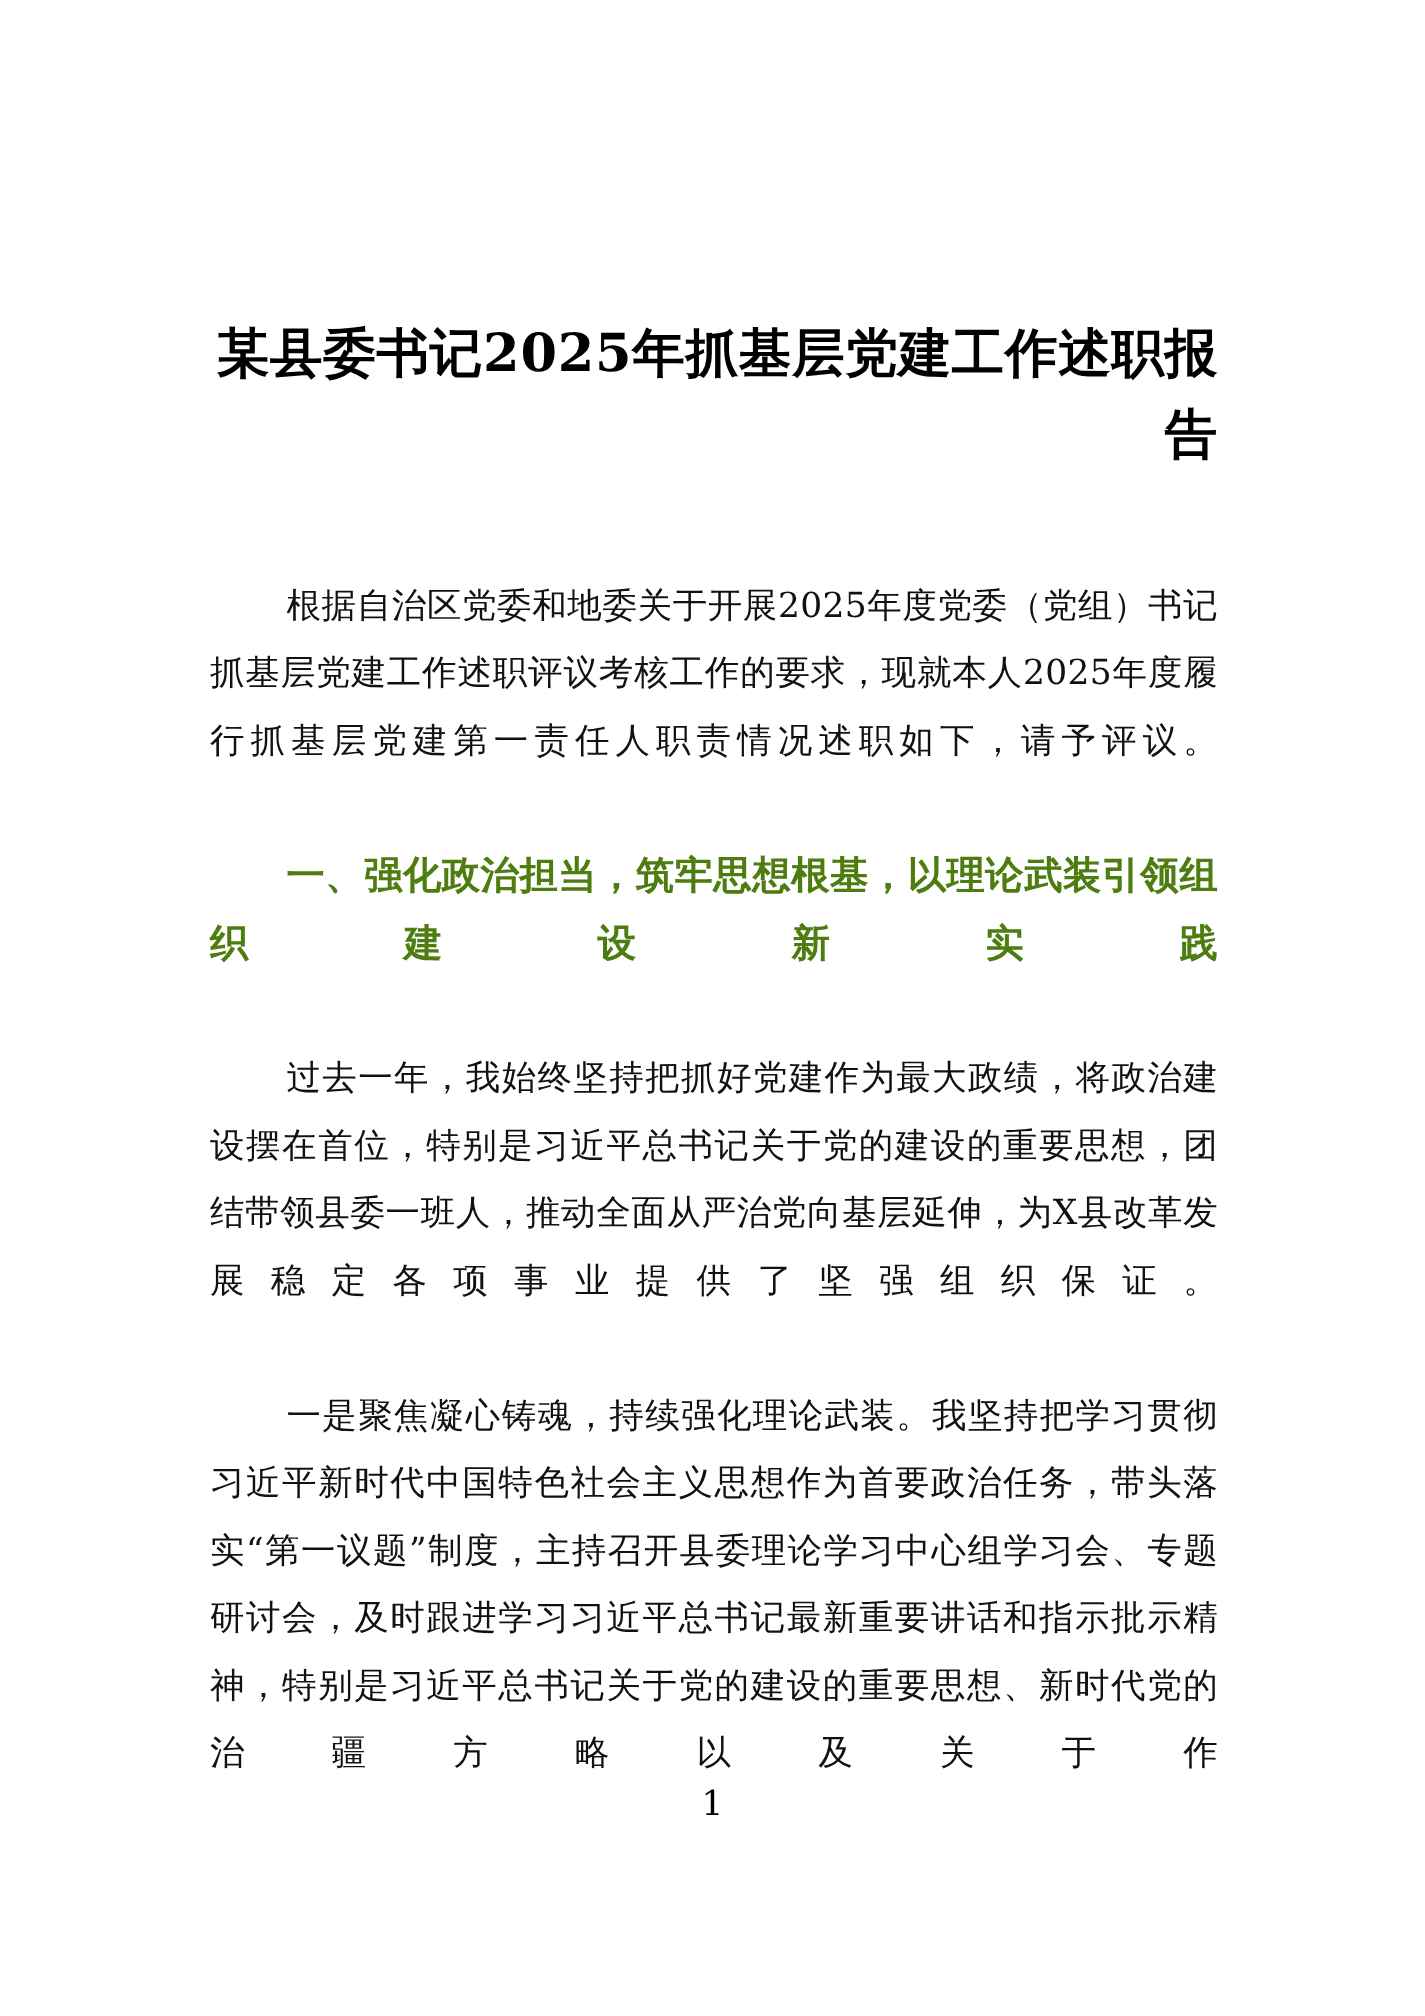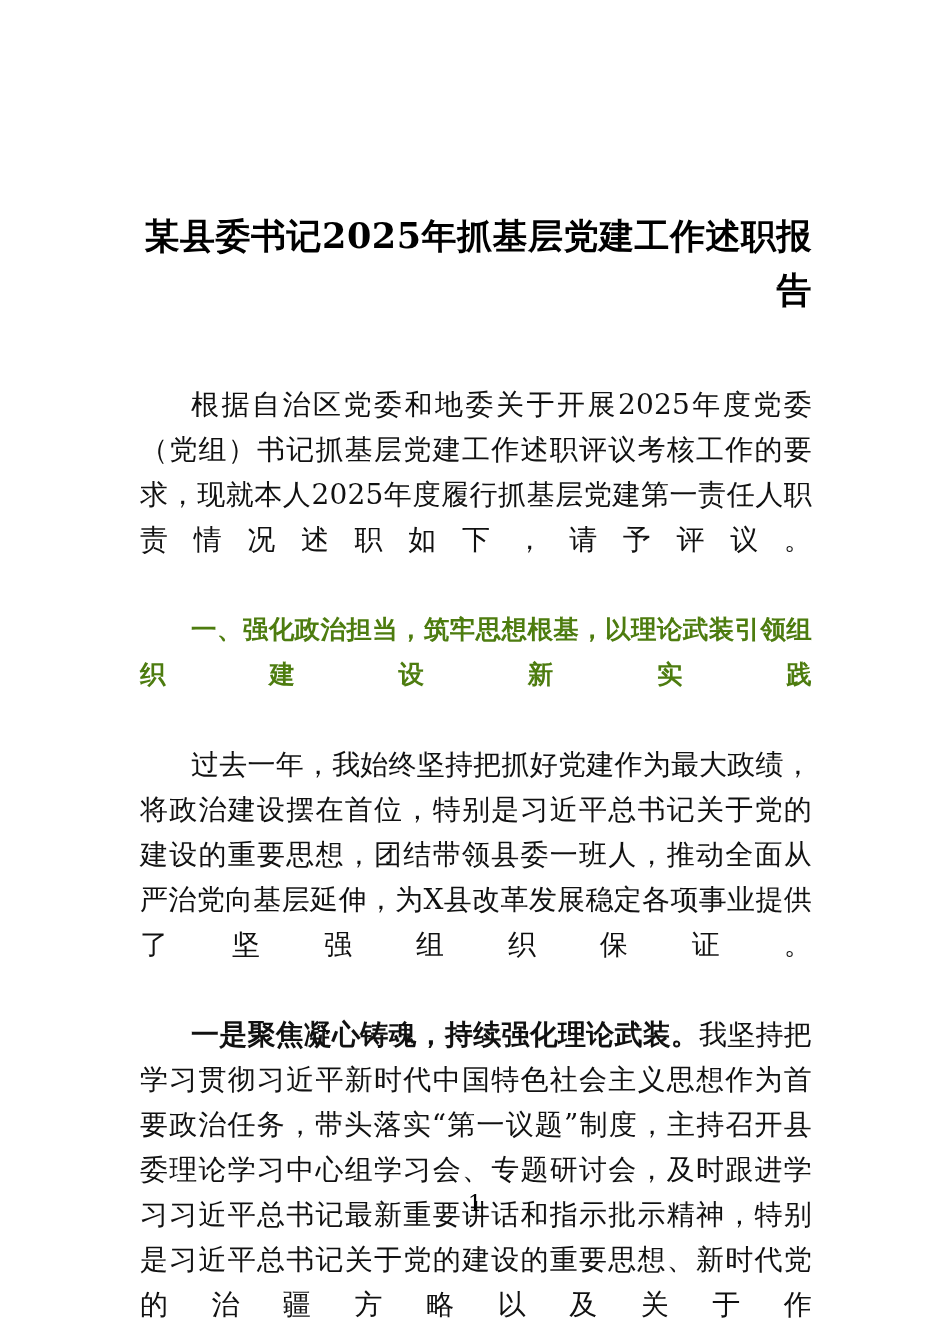--- a/index.html
+++ b/index.html
@@ -40,21 +40,21 @@
   .body-block {
     position: absolute;
     left: 140px;
     top: 382px;
     width: 672px;
   }
 
   
   .para {
     font-family: "DejaVu Serif", "Liberation Serif", serif;
-    font-size: 28px;
+    font-size: 23px;
     line-height: 45px;
     color: #111111;
     text-align: justify;
     text-justify: inter-character;
     text-indent: 51px;
     margin: 0 0 0 0;
     word-break: break-all;
     letter-spacing: 0.2px;
     -webkit-font-smoothing: antialiased;
   }
@@ -81,21 +81,21 @@
     letter-spacing: 0.2px;
   }
   .heading::after {
     content: "";
     display: inline-block;
     width: 100%;
   }
 
   
   .lead {
-    font-weight: 700;
+    font-weight: 400;
     font-family: "DejaVu Serif", "Liberation Serif", serif;
     letter-spacing: 0.2px;
     margin-top: 12px;
   }
 
   
   .page-number {
     position: absolute;
     left: 0;
     top: 1188px;

